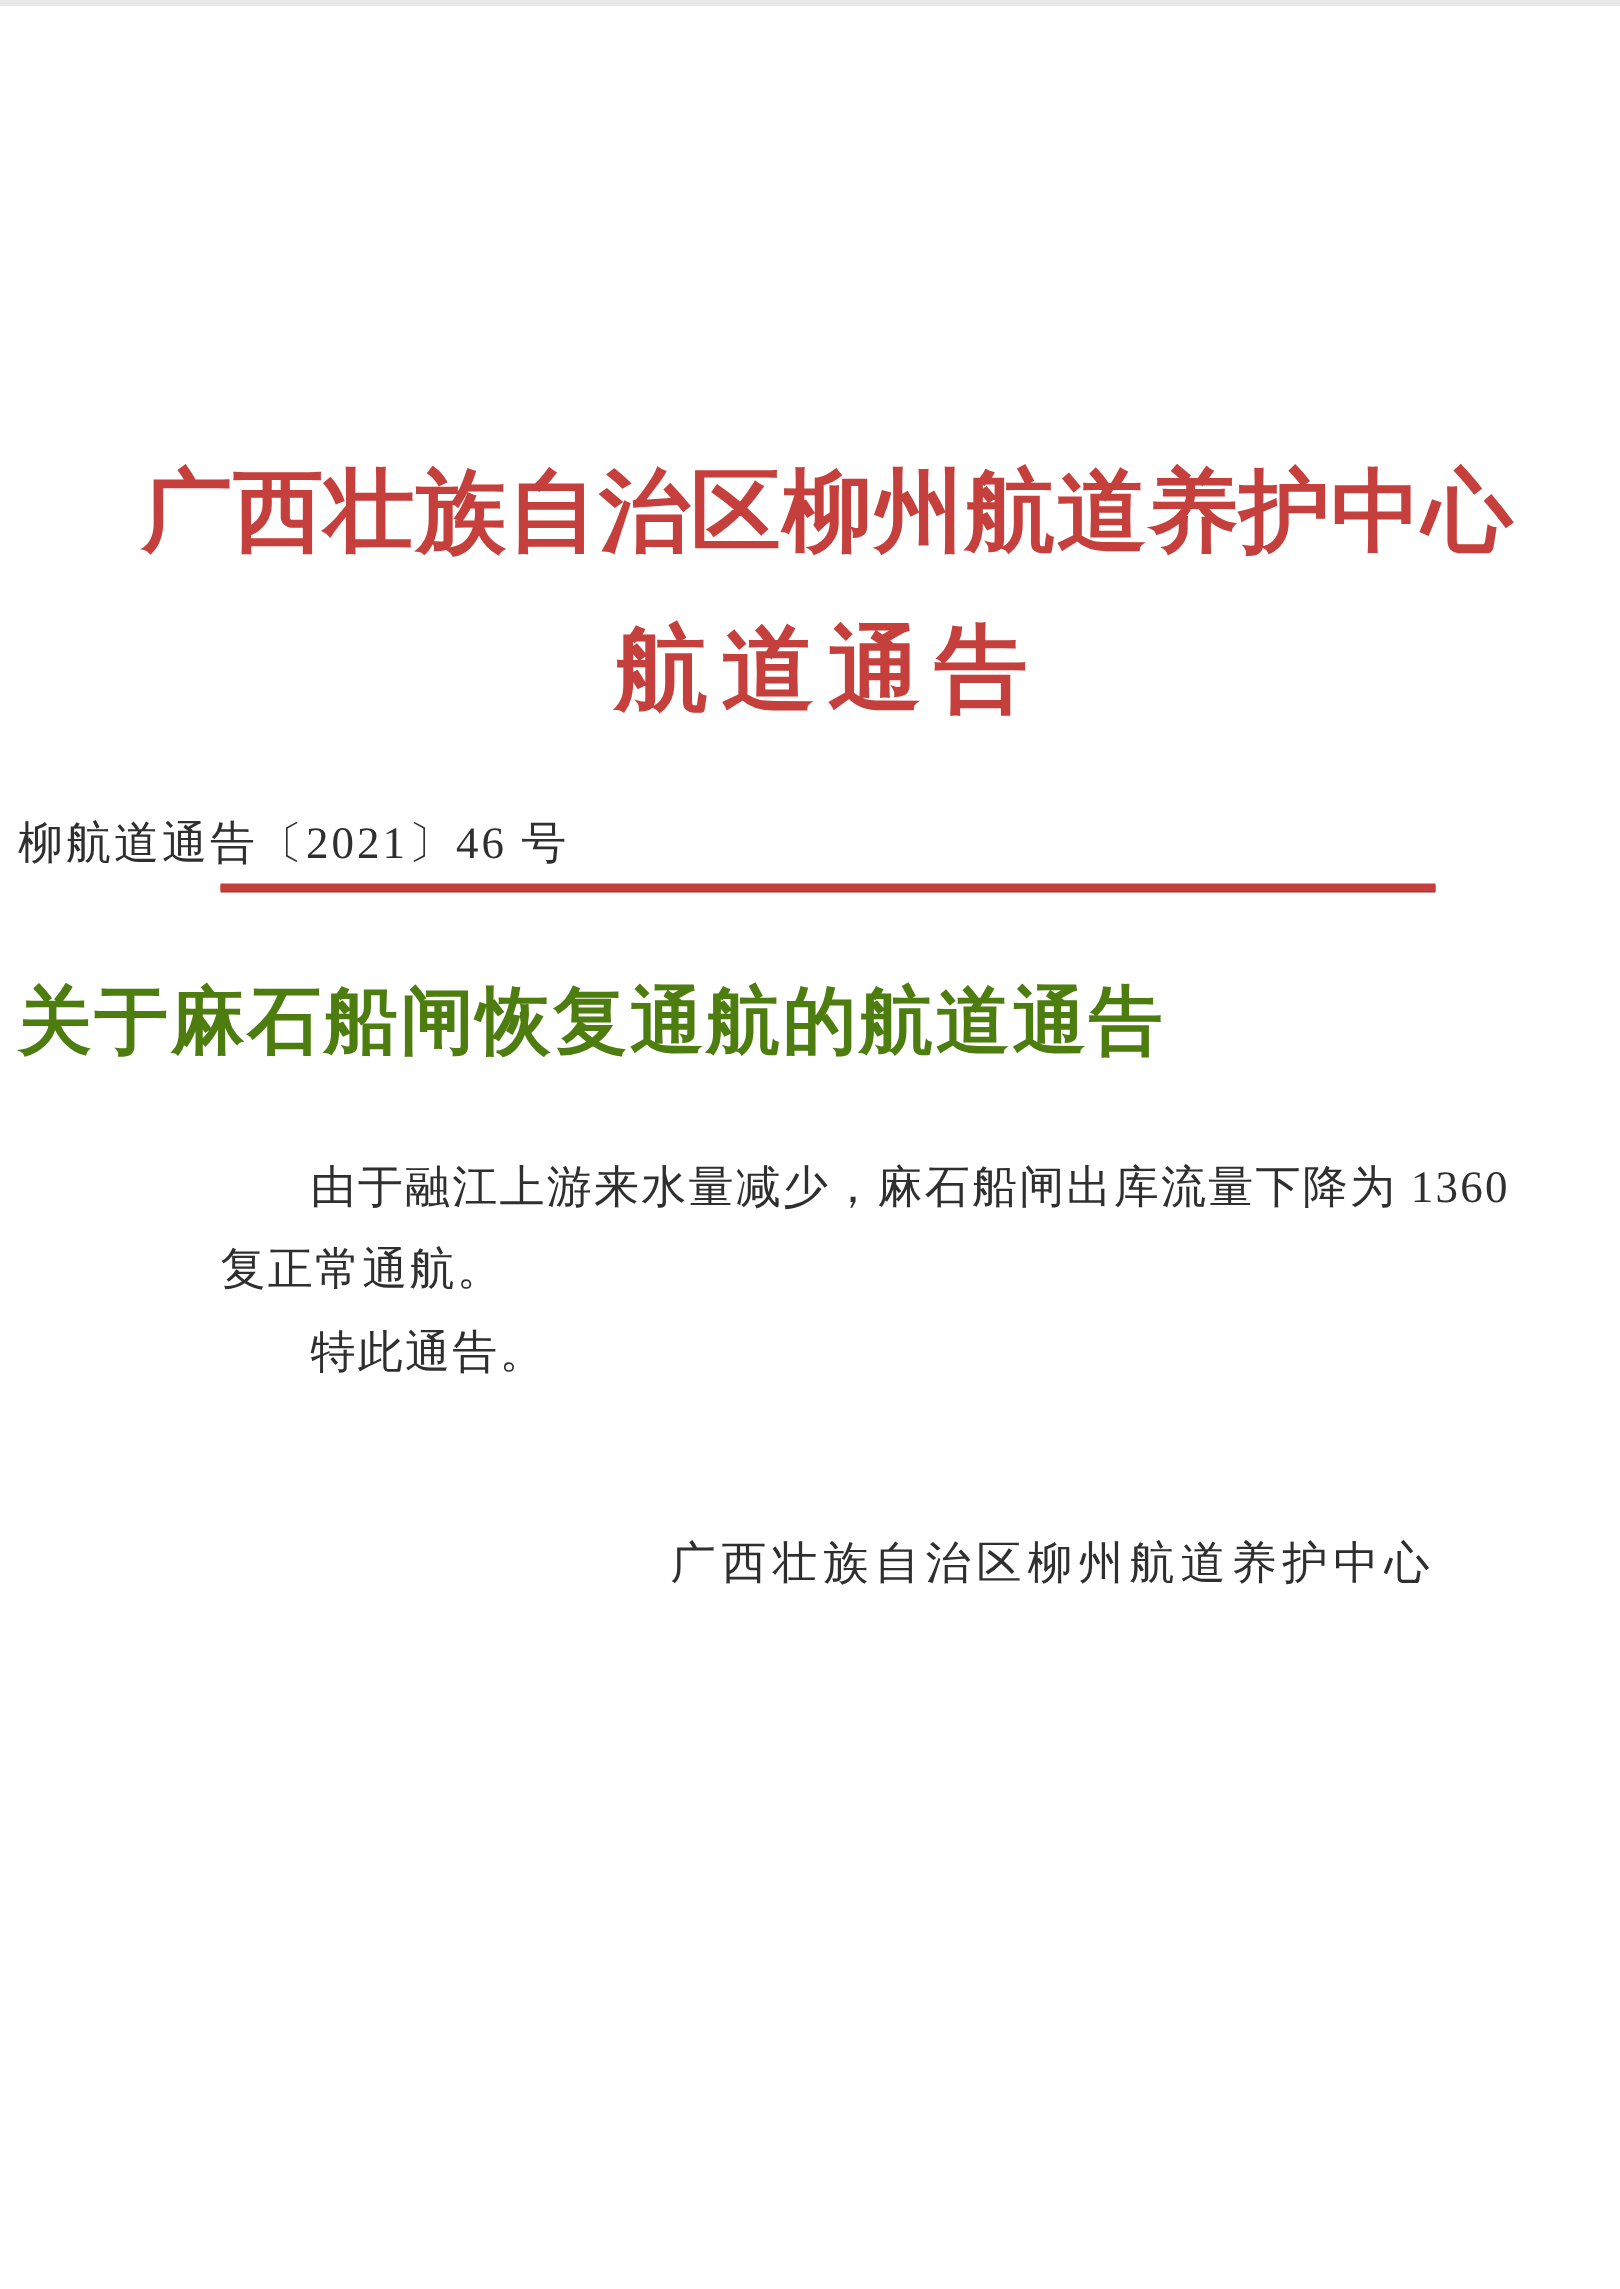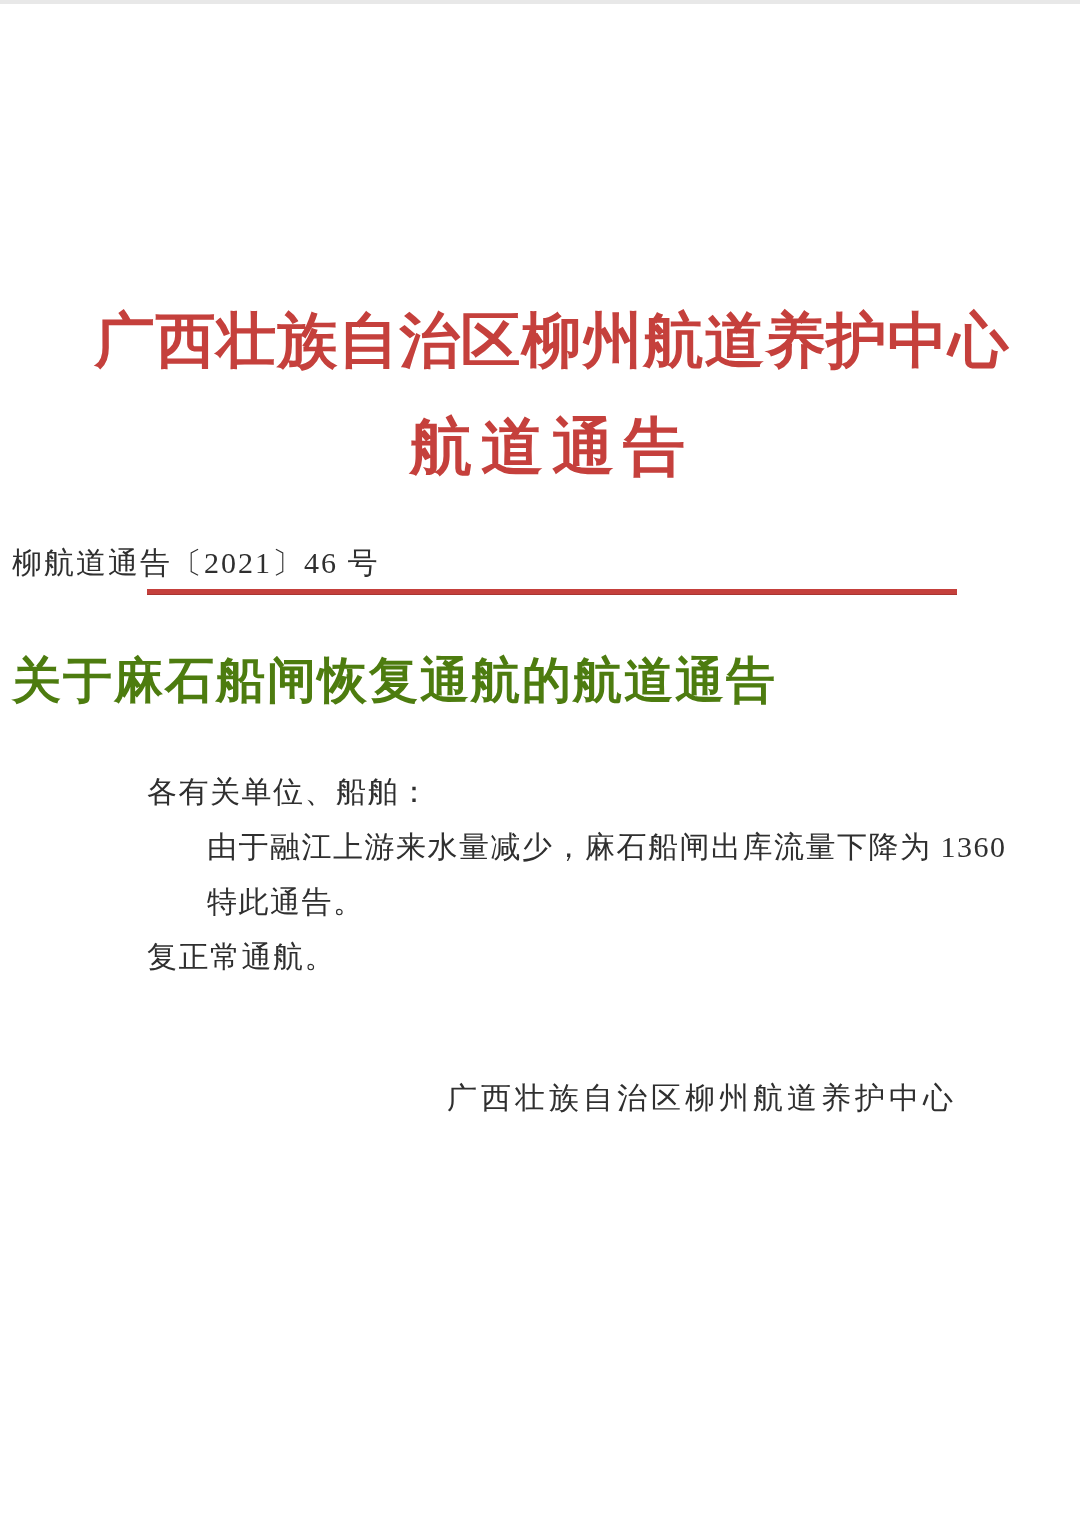--- a/index.html
+++ b/index.html
@@ -96,23 +96,22 @@
     <div class="line2">航道通告</div>
   </div>
 
   <div class="doc-number">柳航道通告〔2021〕46 号</div>
 
   <div class="red-rule"></div>
 
   <h1 class="heading">关于麻石船闸恢复通航的航道通告</h1>
 
   <div class="body-text">
-    <p class="line">各有关单位、船舶：</p>
     <p class="line indent">由于融江上游来水量减少，麻石船闸出库流量下降为 1360</p>
+    <p class="line">复正常通航。</p>
     <p class="line indent">特此通告。</p>
-    <p class="line">复正常通航。</p>
   </div>
 
   <div class="signature-block">
     <div class="org">广西壮族自治区柳州航道养护中心</div>
   </div>
 
 </div>
 
 </body></html>

